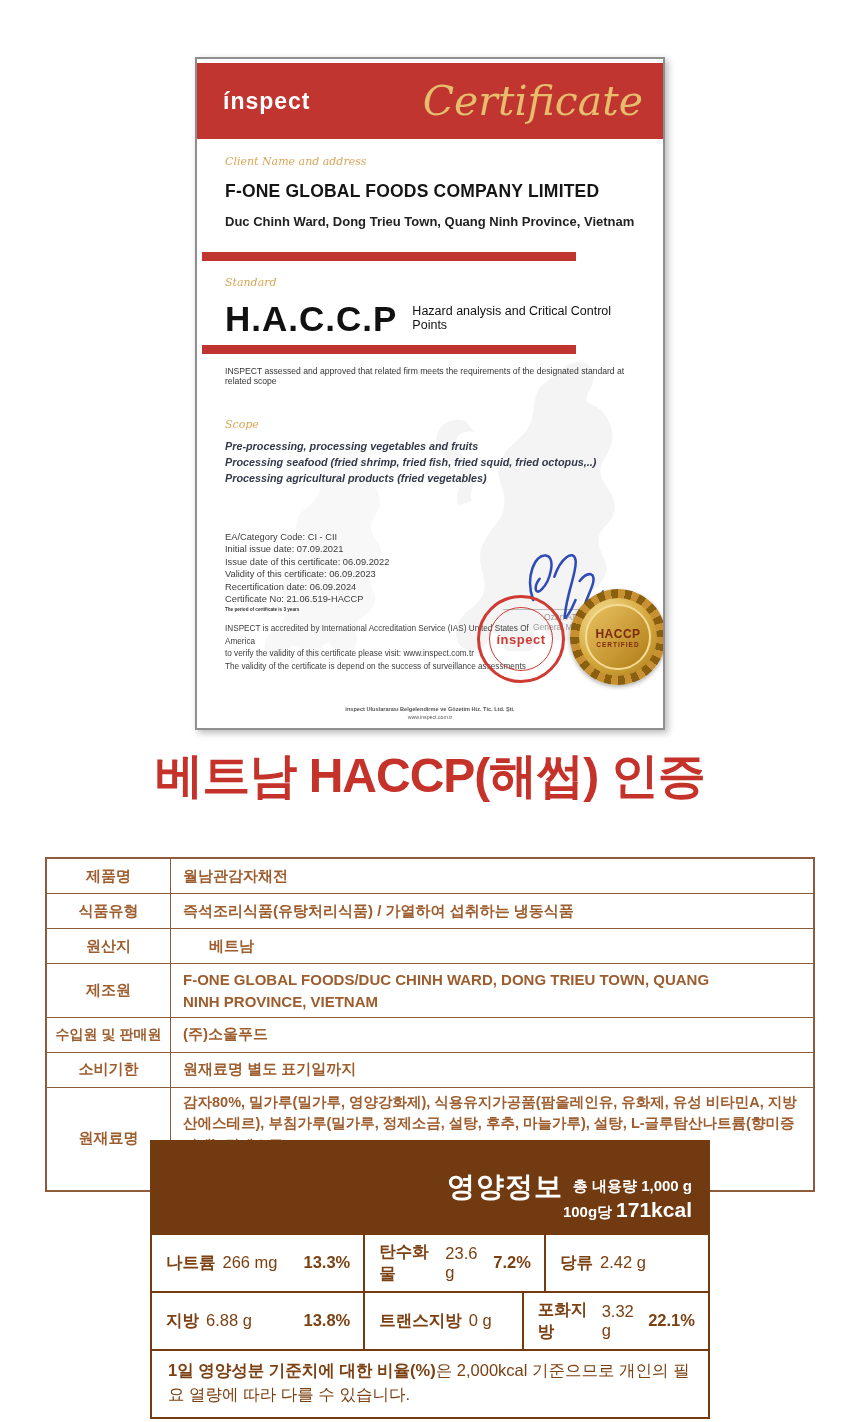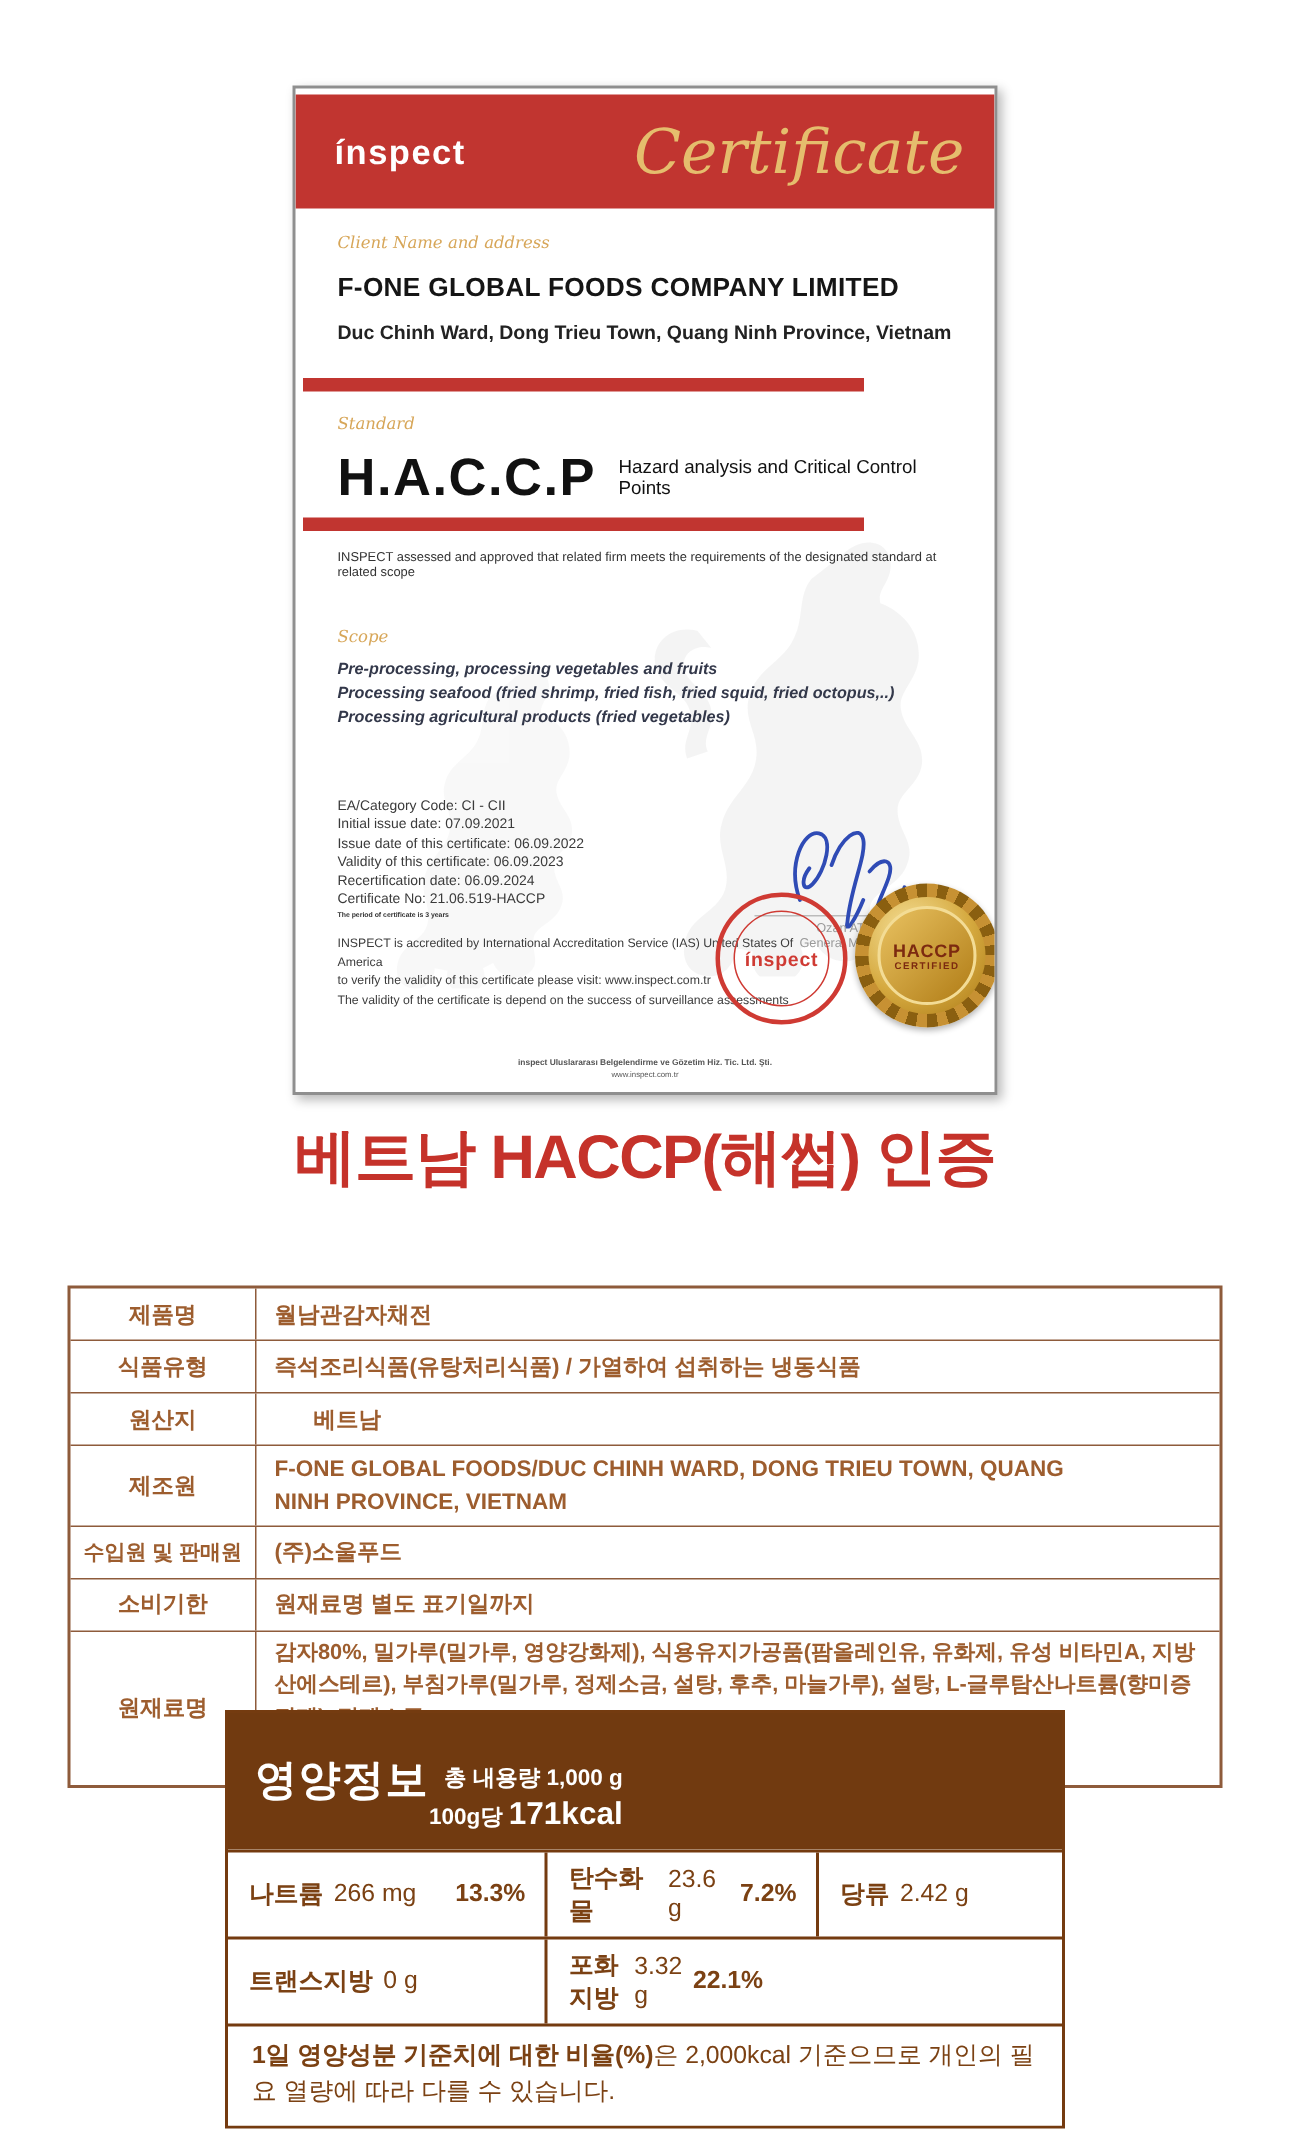--- a/index.html
+++ b/index.html
@@ -50,37 +50,37 @@
   .badge-mid{width:78px;height:78px;border-radius:50%;background:radial-gradient(circle at 35% 30%,#f7e29b,#d5a93f 55%,#a97714);
          display:flex;align-items:center;justify-content:center;}
   .badge-in{width:62px;height:62px;border-radius:50%;border:2px solid #f3dc95;
          background:linear-gradient(135deg,#e9c261,#b07c16);display:flex;flex-direction:column;
          align-items:center;justify-content:center;}
   .badge-t1{font-size:12px;font-weight:800;color:#7c2a10;letter-spacing:.5px;}
   .badge-t2{font-size:6.5px;font-weight:700;color:#7c2a10;letter-spacing:1px;}
 
   
   .headline{position:absolute;left:0;top:744px;width:100%;text-align:center;
-        font-size:41px;font-weight:800;color:#c5322a;letter-spacing:-1px;}
+        font-size:48px;font-weight:800;color:#c5322a;letter-spacing:-1px;}
 
   
   .ptable{position:absolute;left:45px;top:857px;width:770px;border:2px solid #8e5b3b;box-sizing:border-box;
         color:#9d5d2e;}
   .prow{display:flex;border-top:1.5px solid #8e5b3b;}
   .prow:first-child{border-top:none;}
   .plabel{width:124px;flex:0 0 124px;display:flex;align-items:center;justify-content:center;text-align:center;
         font-weight:700;font-size:15px;border-right:1.5px solid #8e5b3b;padding:4px 2px;box-sizing:border-box;}
   .pvalue{flex:1;padding:4px 12px;font-size:15px;font-weight:700;display:flex;align-items:center;min-height:26px;}
   .pvalue.block{display:block;}
   .ing-badge{display:inline-block;background:#6f3a10;color:#fff;font-size:14px;font-weight:700;
         padding:2px 8px;margin-top:3px;}
 
   
   .nut{position:absolute;left:150px;top:1140px;width:560px;border:2px solid #743b10;box-sizing:border-box;color:#7b4113;}
-  .nut-head{background:#713a10;color:#fff;display:flex;justify-content:flex-start;align-items:center;
+  .nut-head{background:#713a10;color:#fff;display:flex;justify-content:flex-end;align-items:center;
         padding:10px 16px 10px 18px;min-height:45px;}
   .nut-title{font-size:28px;font-weight:800;letter-spacing:1px;}
   .nut-amt{text-align:right;line-height:1.3;margin-top:24px;}
   .nut-amt .l1{font-size:15px;font-weight:600;}
   .nut-amt .l2{font-size:15px;font-weight:600;}
   .nut-amt .kcal{font-size:21px;font-weight:800;margin-left:4px;}
   .nrow{display:grid;border-top:2px solid #743b10;background:#fff;}
   .nrow:first-of-type{border-top:none;}
   .nrow1{grid-template-columns:38% 32.5% 29.5%;}
   .nrow2{grid-template-columns:38% 28.5% 33.5%;}
@@ -242,20 +242,25 @@
         <span class="npct">7.2%</span>
       </div>
       <div class="ncell">
         <span class="nlabel">당류</span>
         <span class="nval">2.42 g</span>
       </div>
     </div>
 
     <div class="nrow nrow2">
       <div class="ncell">
+        <span class="nlabel">지방</span>
+        <span class="nval">6.88 g</span>
+        <span class="npct">13.8%</span>
+      </div>
+      <div class="ncell">
         <span class="nlabel">트랜스지방</span>
         <span class="nval">0 g</span>
       </div>
       <div class="ncell">
         <span class="nlabel">포화지방</span>
         <span class="nval">3.32 g</span>
         <span class="npct">22.1%</span>
       </div>
     </div>
 

